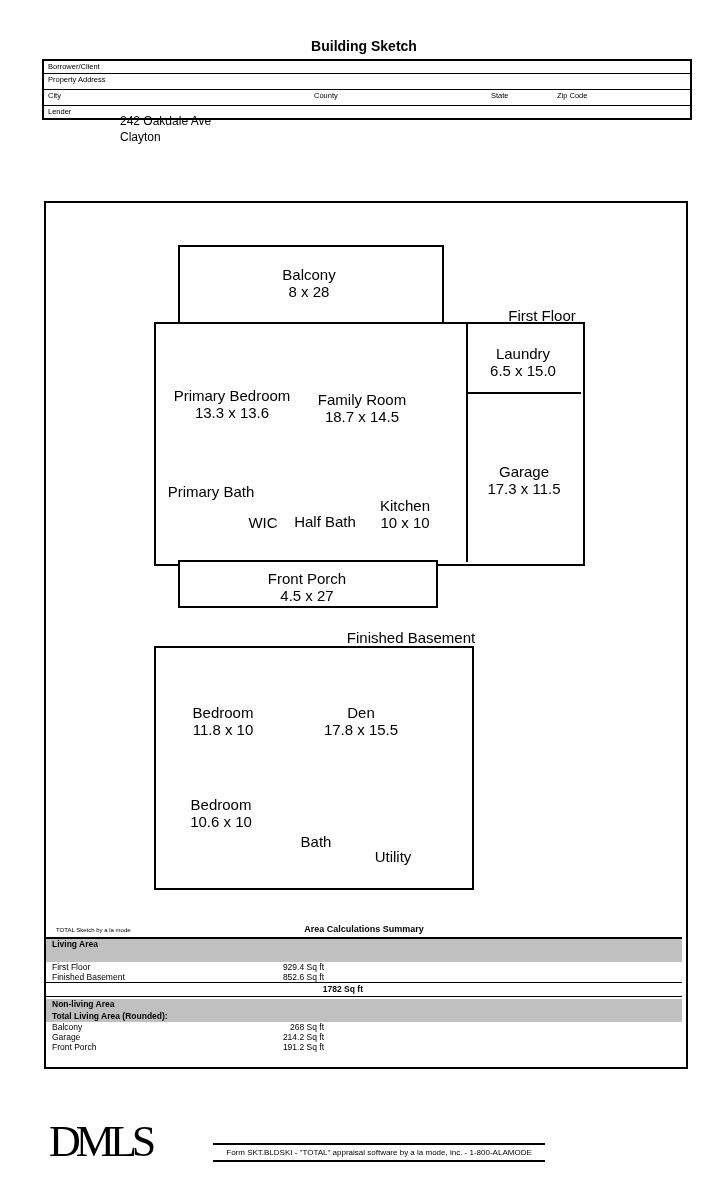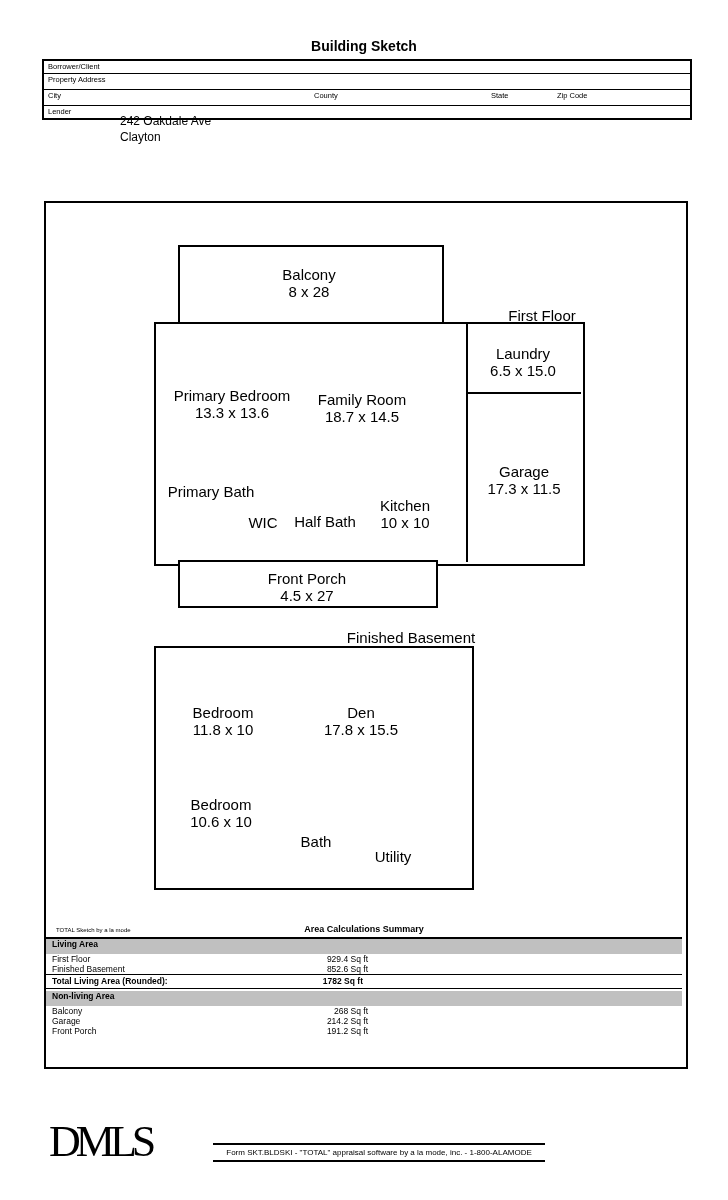--- a/index.html
+++ b/index.html
@@ -20,27 +20,27 @@
   .wall{position:absolute;background:#000;}
   .room-label{position:absolute;transform:translate(-50%,-50%);text-align:center;
         font-size:15px;line-height:17px;white-space:nowrap;}
   .floor-label{position:absolute;transform:translate(-50%,-50%);font-size:15px;white-space:nowrap;}
   
   .summary{position:absolute;left:0;top:718px;width:636px;}
   .sum-head{position:relative;height:16px;}
   .watermark{position:absolute;left:10px;top:6px;font-size:6px;}
   .sum-title{position:absolute;left:0;top:3px;width:100%;text-align:center;font-size:9px;font-weight:bold;}
   .sum-table{border-top:2px solid #000;}
-  .band{background:#c0c0c0;font-weight:bold;font-size:8.5px;height:15px;line-height:11px;padding-left:6px;}
+  .band{background:#c0c0c0;font-weight:bold;font-size:8.5px;height:23px;line-height:11px;padding-left:6px;}
   .sum-row{position:relative;height:10px;font-size:8.5px;line-height:10px;}
   .sum-row .lbl{position:absolute;left:6px;}
-  .sum-row .val{position:absolute;left:0;width:322px;text-align:right;}
+  .sum-row .val{position:absolute;left:0;width:278px;text-align:right;}
   .sum-total{height:13px;line-height:12px;font-weight:bold;border-top:1px solid #000;
         border-bottom:1px solid #000;margin-bottom:2px;}
-  .sum-total .lbl{position:absolute;left:6px;}
+  .sum-total .lbl{position:absolute;left:6px;margin-top:27px;}
   .sum-total .val{position:absolute;left:0;width:317px;text-align:right;}
   
   .logo{position:absolute;left:8px;top:1116px;font-family:"Liberation Serif",serif;
         font-size:44px;letter-spacing:-5px;margin-left:41px;}
   .footer-box{position:absolute;left:213px;top:1143px;width:332px;border-top:2px solid #000;
         border-bottom:2px solid #000;padding:3px 0;text-align:center;font-size:8px;white-space:nowrap;}
 </style>
 </head>
 <body>
 

